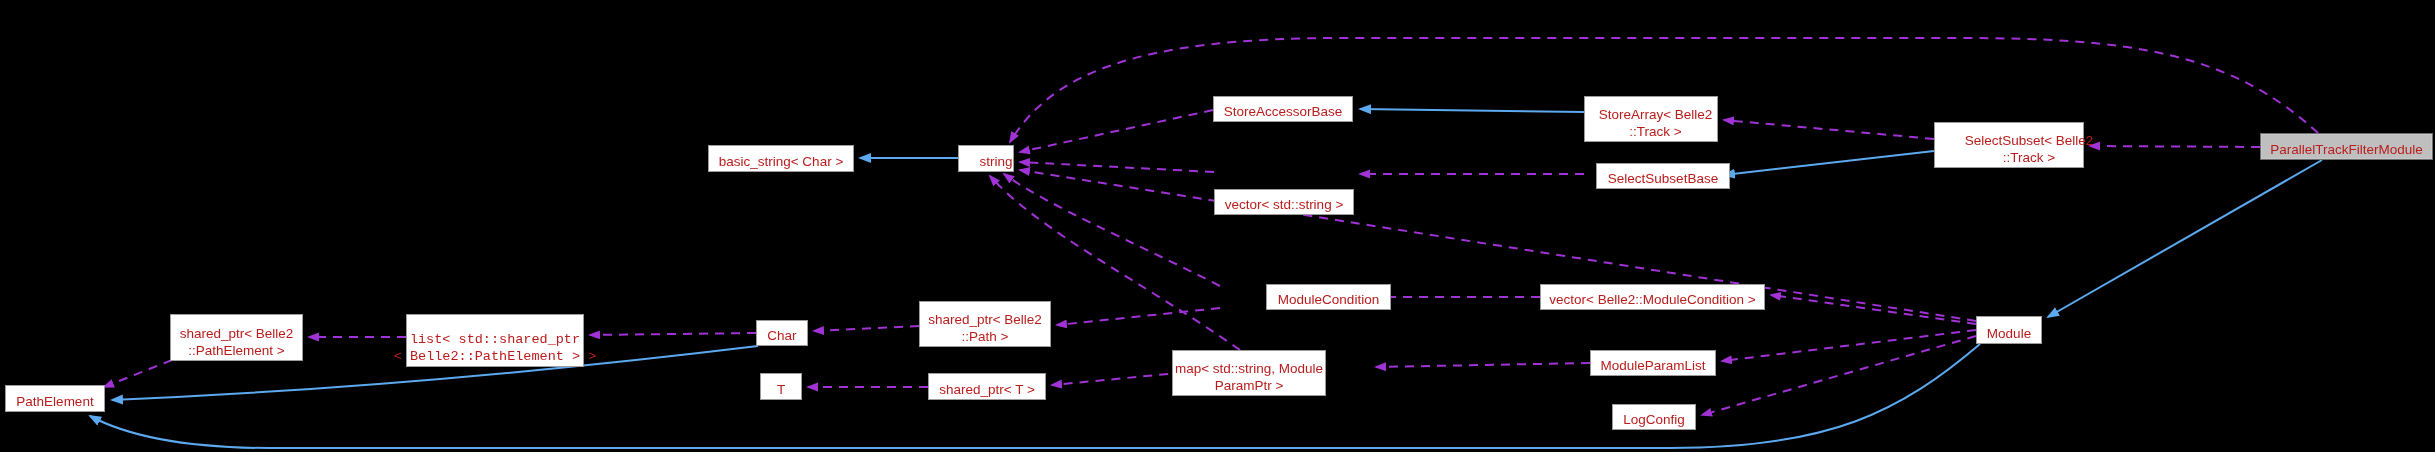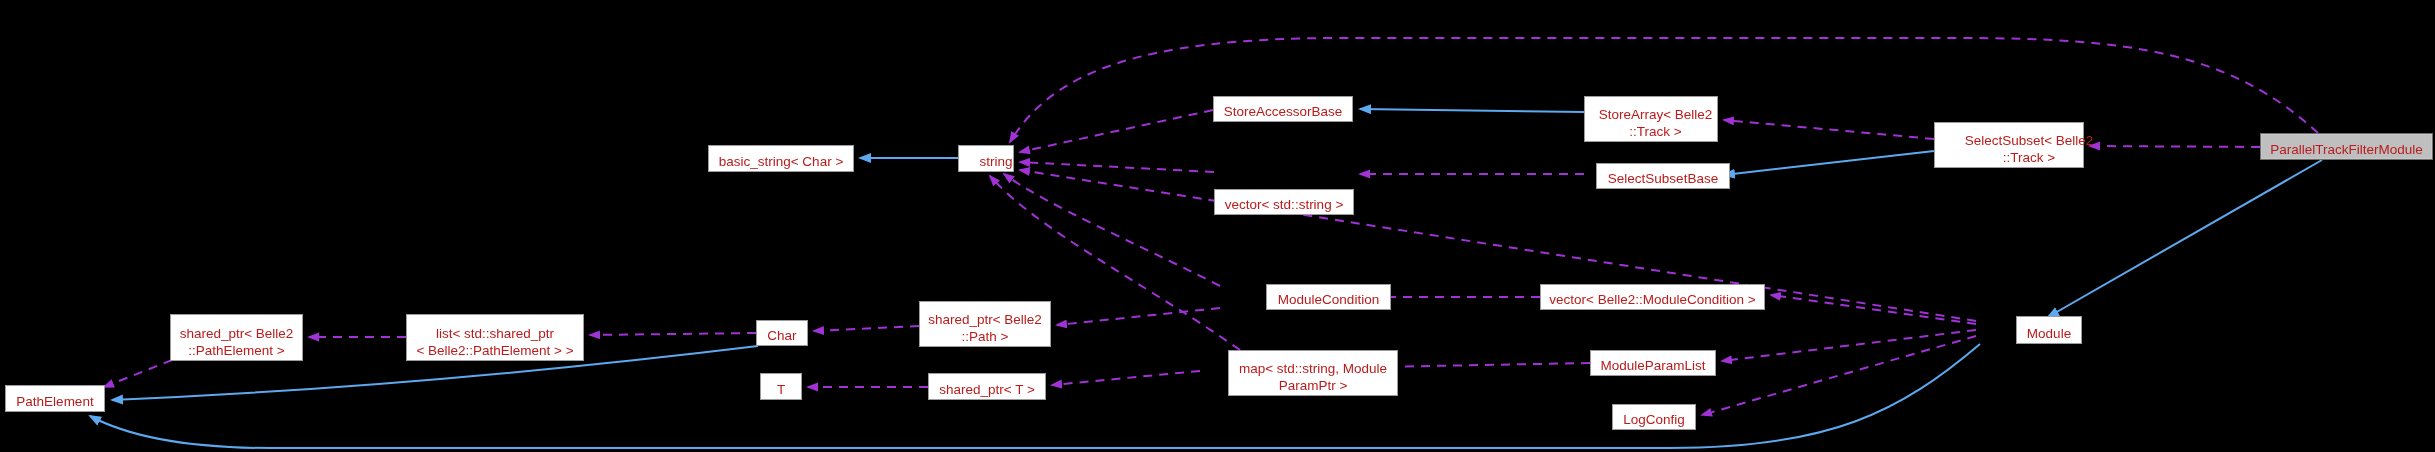--- a/index.html
+++ b/index.html
@@ -58,21 +58,21 @@
       </g>
   </svg>
   <div id="nodes">
       <div class="node" style="left: 5px; top: 385px; width: 100px; height: 27px;">
         <div>PathElement</div>
       </div>
       <div class="node" style="left: 170px; top: 314px; width: 133px; height: 47px;">
         <div>shared_ptr&lt; Belle2</div>
         <div>::PathElement &gt;</div>
       </div>
-      <div class="node" style="left: 406px; top: 314px; width: 178px; height: 47px;">
+      <div class="node" style="left: 406px; top: 314px; width: 178px; height: 53px; font-family: Liberation Mono, monospace;">
         <div>list&lt; std::shared_ptr</div>
         <div>&lt; Belle2::PathElement &gt; &gt;</div>
       </div>
       <div class="node" style="left: 756px; top: 320px; width: 52px; height: 26px;">
         <div>Char</div>
       </div>
       <div class="node" style="left: 760px; top: 373px; width: 42px; height: 27px;">
         <div>T</div>
       </div>
       <div class="node" style="left: 919px; top: 301px; width: 132px; height: 46px;">
@@ -104,30 +104,30 @@
       <div class="node" style="left: 1934px; top: 122px; width: 150px; height: 46px; padding-left: 40px;">
         <div>SelectSubset&lt; Belle2</div>
         <div>::Track &gt;</div>
       </div>
       <div class="node focus" style="left: 2260px; top: 133px; width: 173px; height: 27px;">
         <div>ParallelTrackFilterModule</div>
       </div>
       <div class="node" style="left: 1218px; top: 284px; width: 125px; height: 26px; margin-left: 48px;">
         <div>ModuleCondition</div>
       </div>
-      <div class="node" style="left: 1228px; top: 350px; width: 170px; height: 46px;">
+      <div class="node" style="left: 1172px; top: 350px; width: 154px; height: 46px;">
         <div>map&lt; std::string, Module</div>
         <div>ParamPtr &gt;</div>
       </div>
       <div class="node" style="left: 1540px; top: 284px; width: 225px; height: 26px;">
         <div>vector&lt; Belle2::ModuleCondition &gt;</div>
       </div>
       <div class="node" style="left: 1590px; top: 350px; width: 126px; height: 26px;">
         <div>ModuleParamList</div>
       </div>
       <div class="node" style="left: 1612px; top: 404px; width: 84px; height: 26px;">
         <div>LogConfig</div>
       </div>
-      <div class="node" style="left: 1976px; top: 316px; width: 66px; height: 28px; margin-left: 40px;">
+      <div class="node" style="left: 1976px; top: 316px; width: 66px; height: 28px;">
         <div>Module</div>
       </div>
     </div>
 </div>
 
 </body></html>

